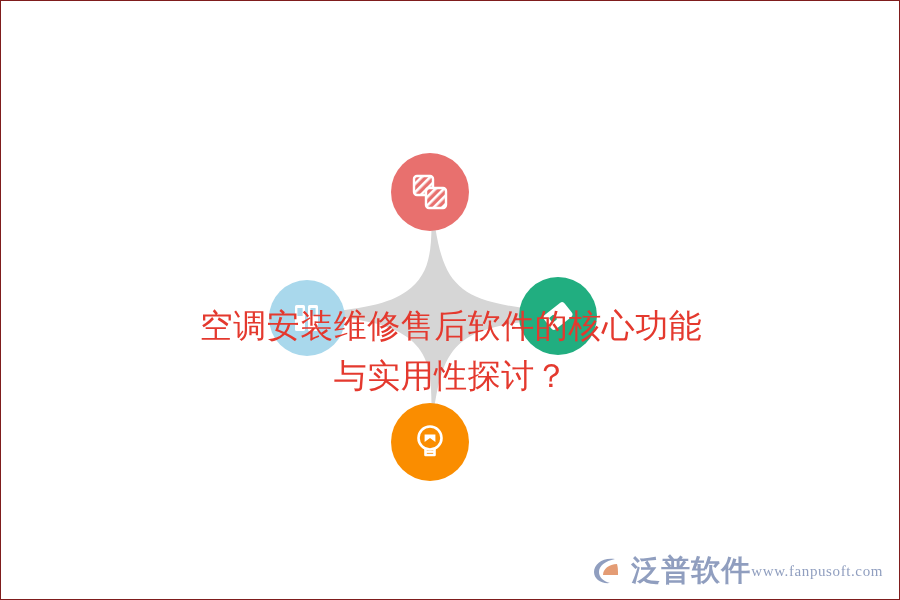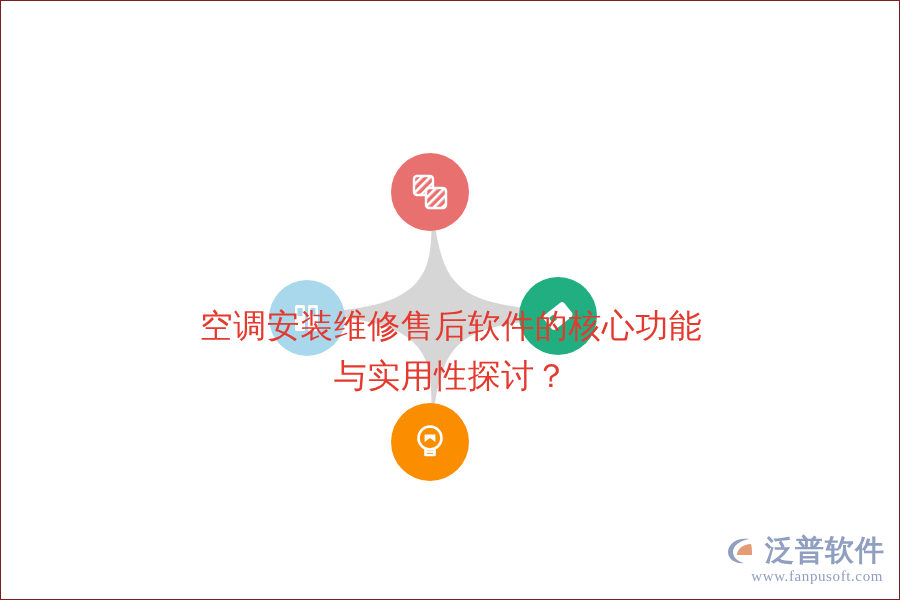--- a/index.html
+++ b/index.html
@@ -90,22 +90,22 @@
     white-space: pre-line;
     pointer-events: none;
   }
 
   
   #watermark {
     position: absolute;
     right: 14px;
     bottom: 14px;
     display: flex;
-    flex-direction: column;
-    align-items: flex-end;
+    flex-direction: row;
+    align-items: center;
     opacity: 0.96;
   }
   #wm-row {
     display: flex;
     align-items: center;
     gap: 4px;
   }
   #wm-brand {
     font-family: "Liberation Serif", "DejaVu Serif", serif;
     font-size: 29px;

